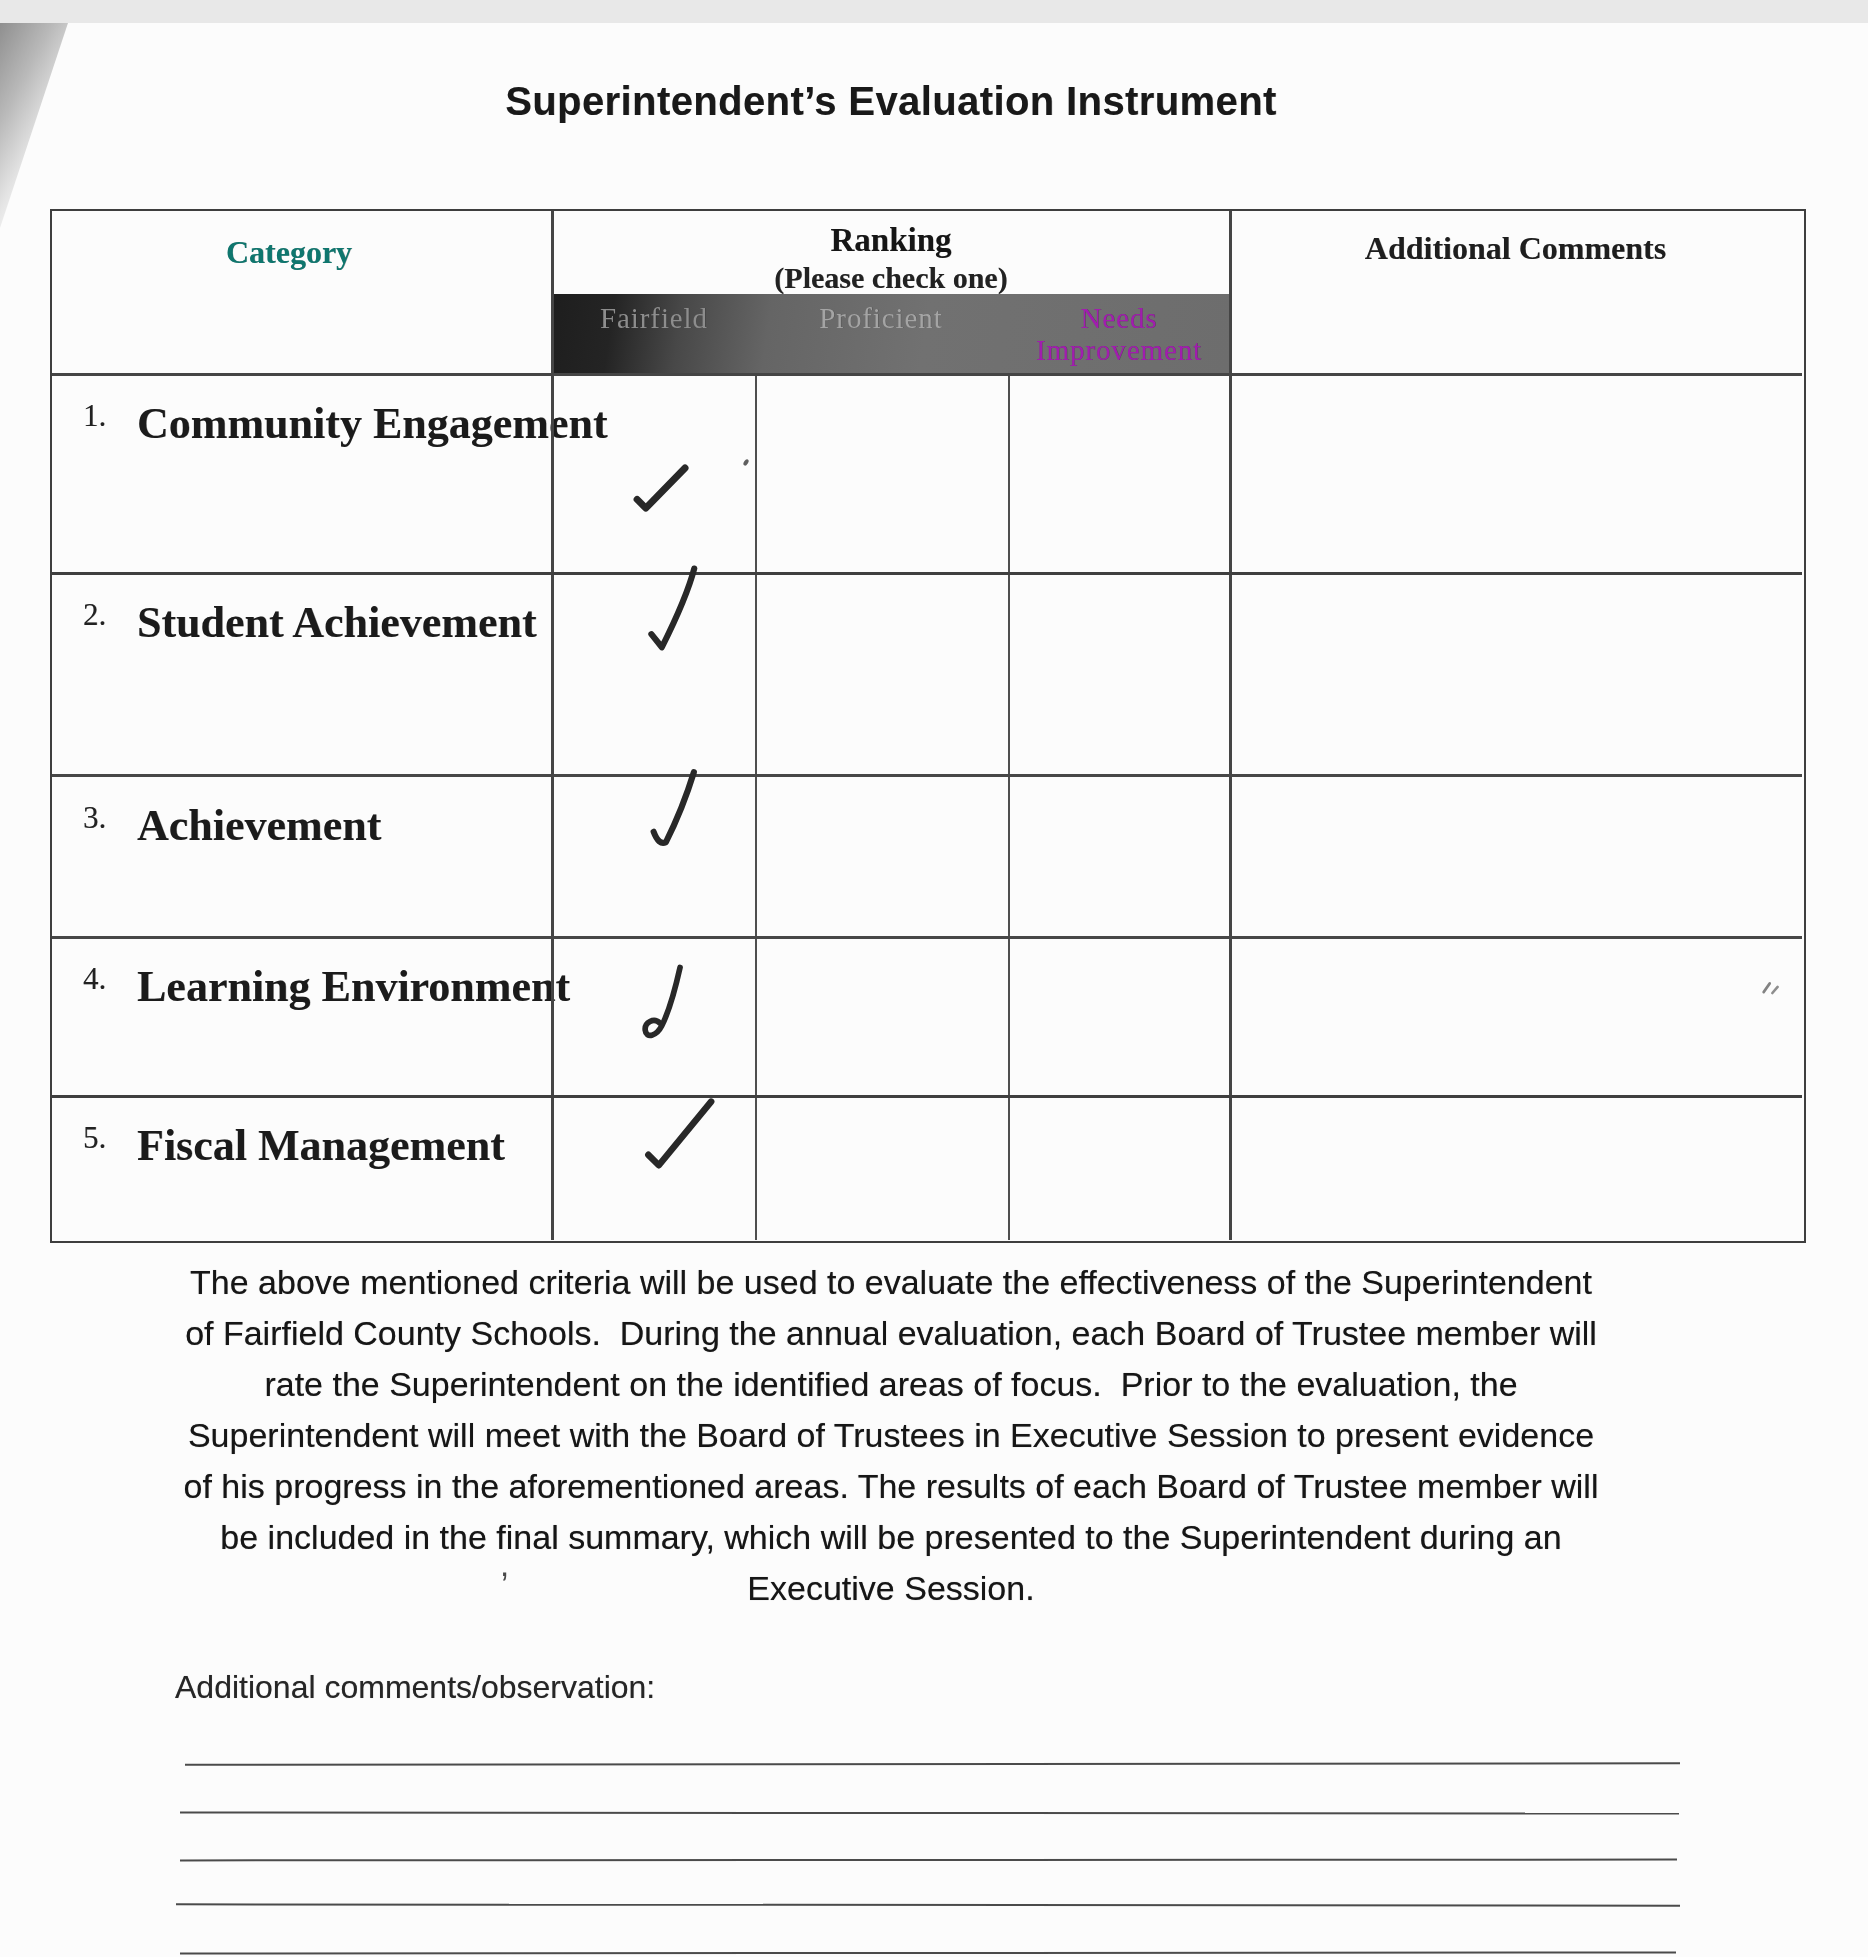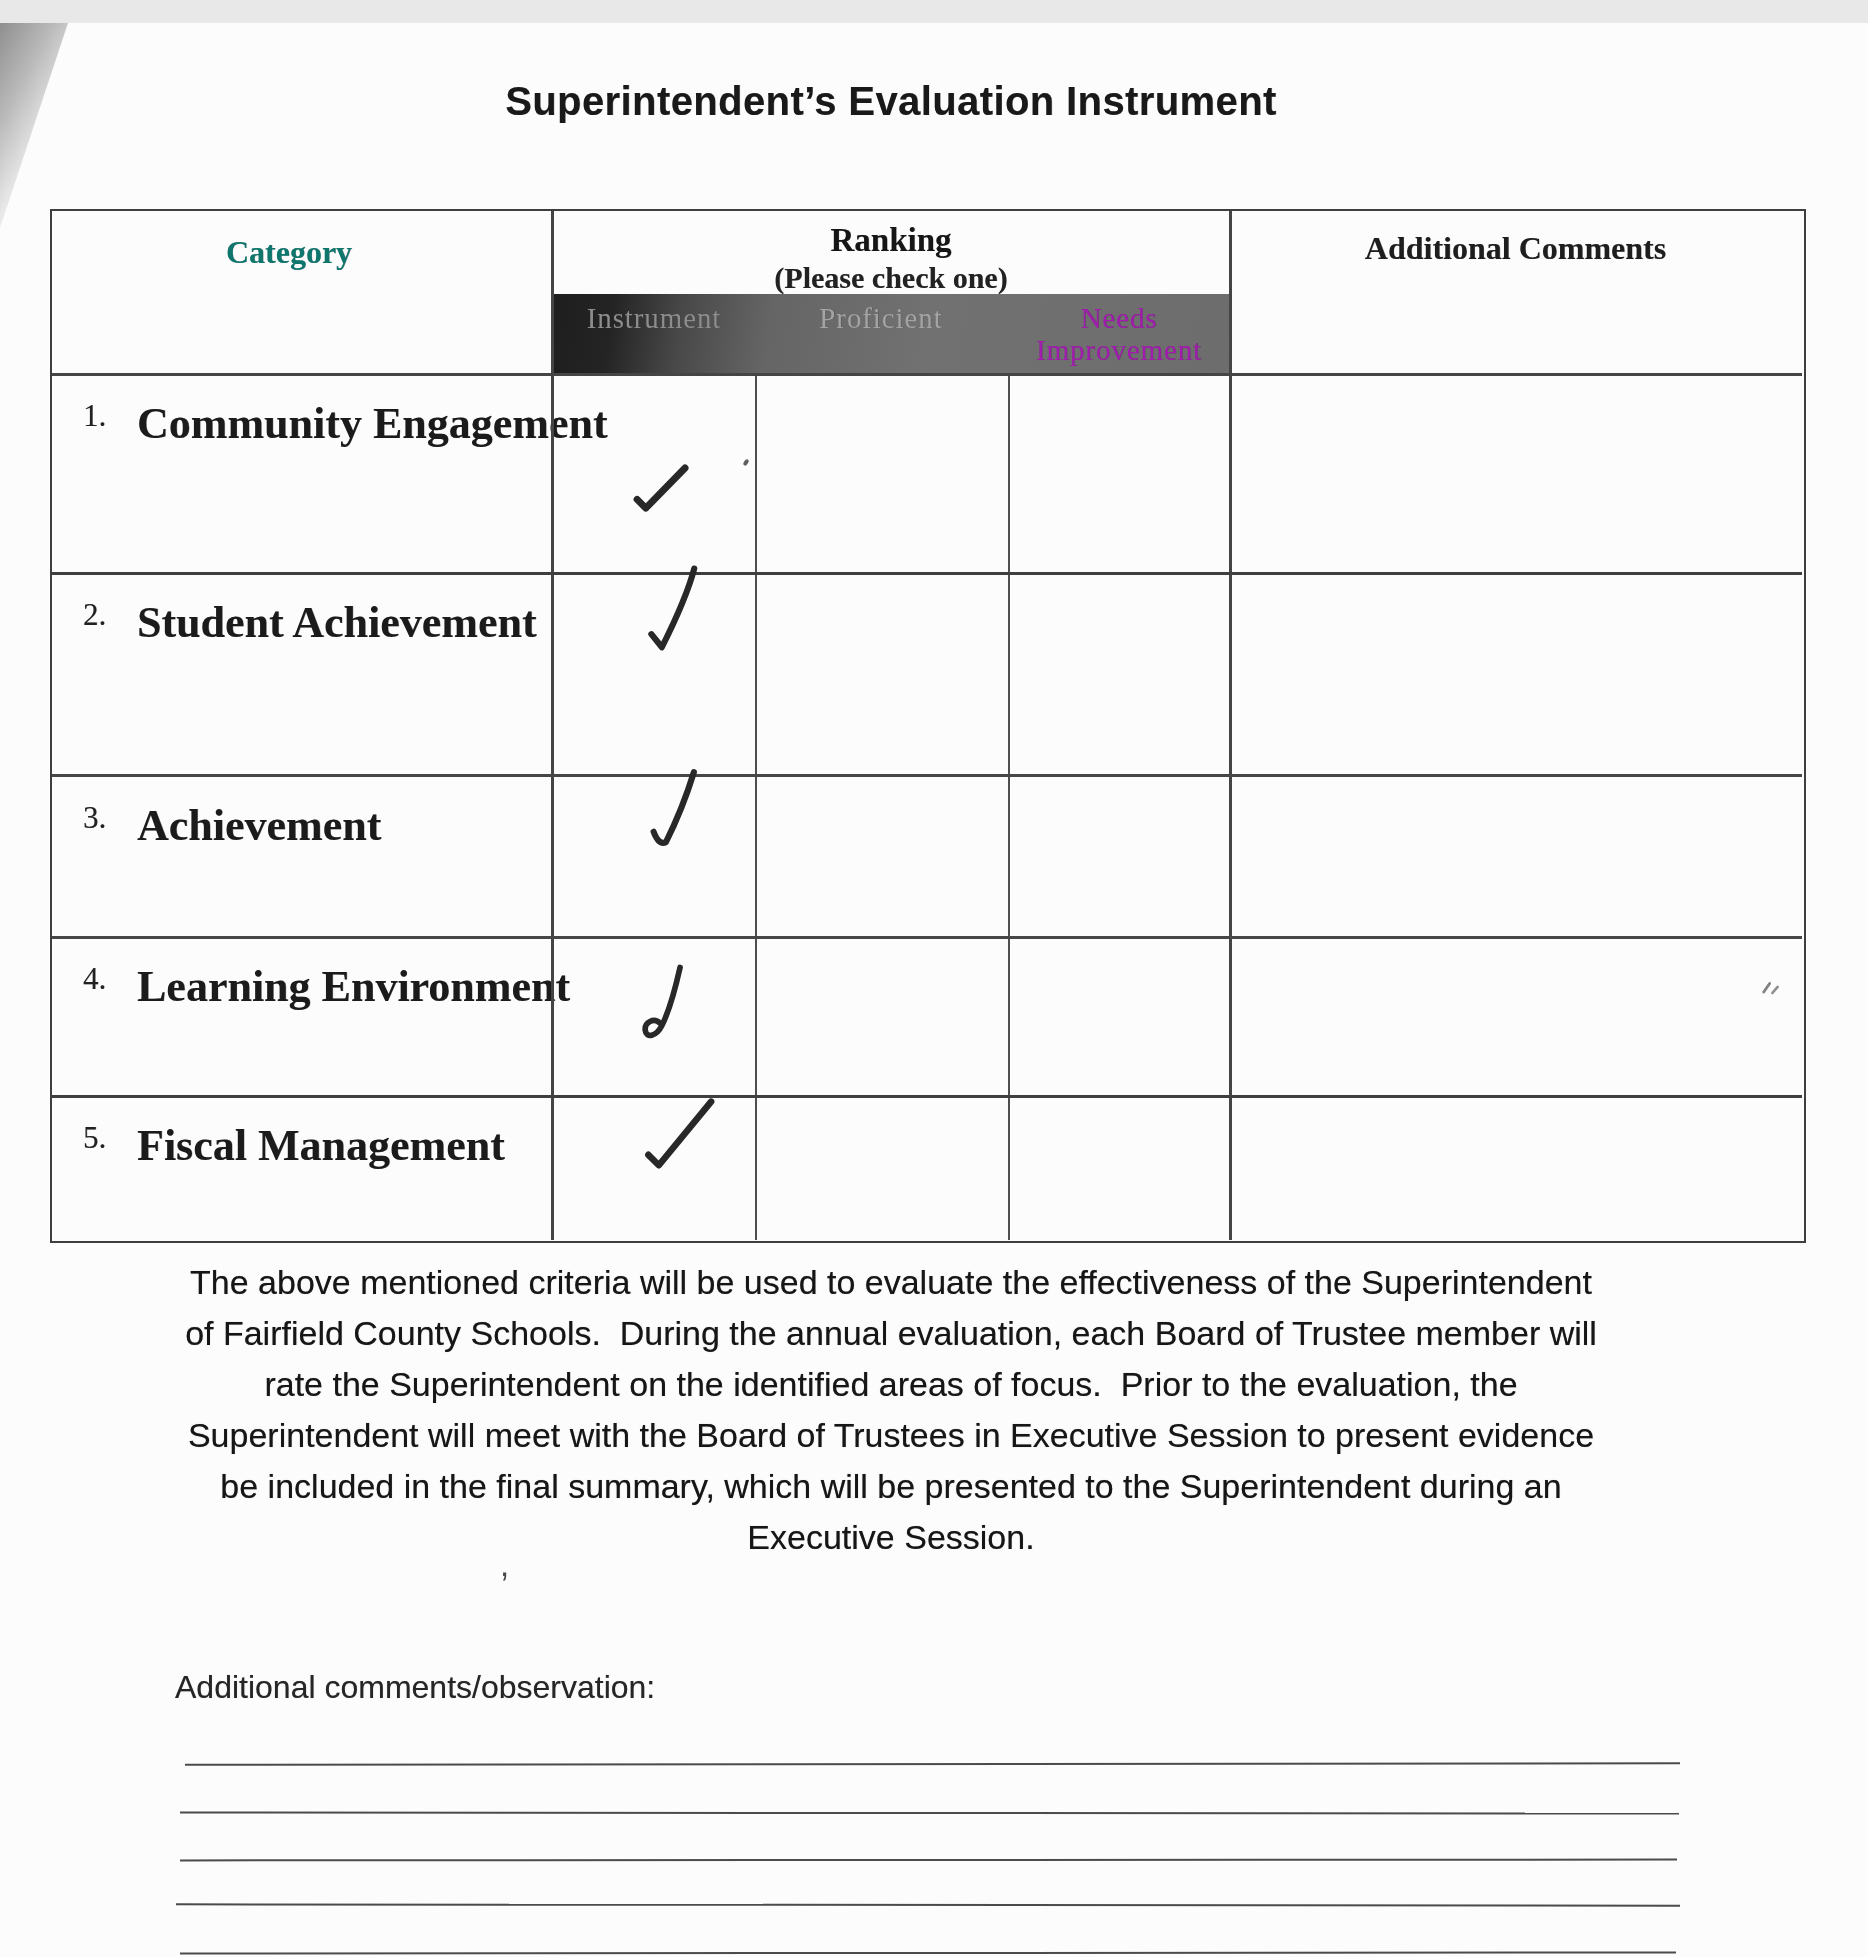--- a/index.html
+++ b/index.html
@@ -122,21 +122,21 @@
 
 <div class="page">
 
   <div class="corner-artifact"></div>
 
   <div class="title scan">Superintendent’s Evaluation Instrument</div>
 
   <div class="eval-table">
 
     <div class="rank-band"></div>
-    <div class="band-label opt-exemplary scan">Instrument</div>
+    <div class="band-label opt-exemplary scan">Fairfield</div>
     <div class="band-label opt-proficient scan">Proficient</div>
     <div class="band-label opt-needs scan">Needs Improvement</div>
 
     <div class="gl v1 gline"></div>
     <div class="gl v2 gline"></div>
     <div class="gl v3 gline"></div>
     <div class="gl v4 gline"></div>
     <div class="gl hh gline"></div>
     <div class="gl h1 gline"></div>
     <div class="gl h2 gline"></div>
@@ -188,20 +188,21 @@
   </svg>
   <svg class="check" style="left:644px;top:1074px;" width="75" height="79" viewBox="0 0 86 90">
     <path d="M5,66 L17,78 L77,5" stroke-width="7.5"></path>
   </svg>
 
   <div class="para">
     <div class="para-line">The above mentioned criteria will be used to evaluate the effectiveness of the Superintendent</div>
     <div class="para-line">of Fairfield County Schools.&nbsp; During the annual evaluation, each Board of Trustee member will</div>
     <div class="para-line">rate the Superintendent on the identified areas of focus.&nbsp; Prior to the evaluation, the</div>
     <div class="para-line">Superintendent will meet with the Board of Trustees in Executive Session to present evidence</div>
+    <div class="para-line">of his progress in the aforementioned areas. The results of each Board of Trustee member will</div>
     <div class="para-line">be included in the final summary, which will be presented to the Superintendent during an</div>
     <div class="para-line">Executive Session.</div>
   </div>
 
   <span class="stray-comma">,</span>
 
   <svg class="stray-ticks" width="21" height="17.5" viewBox="0 0 24 20">
     <line x1="3" y1="15" x2="10" y2="5" stroke="#838383" stroke-width="3" stroke-linecap="round"></line>
     <line x1="13" y1="16" x2="19" y2="9" stroke="#8e8e8e" stroke-width="3" stroke-linecap="round"></line>
   </svg>

